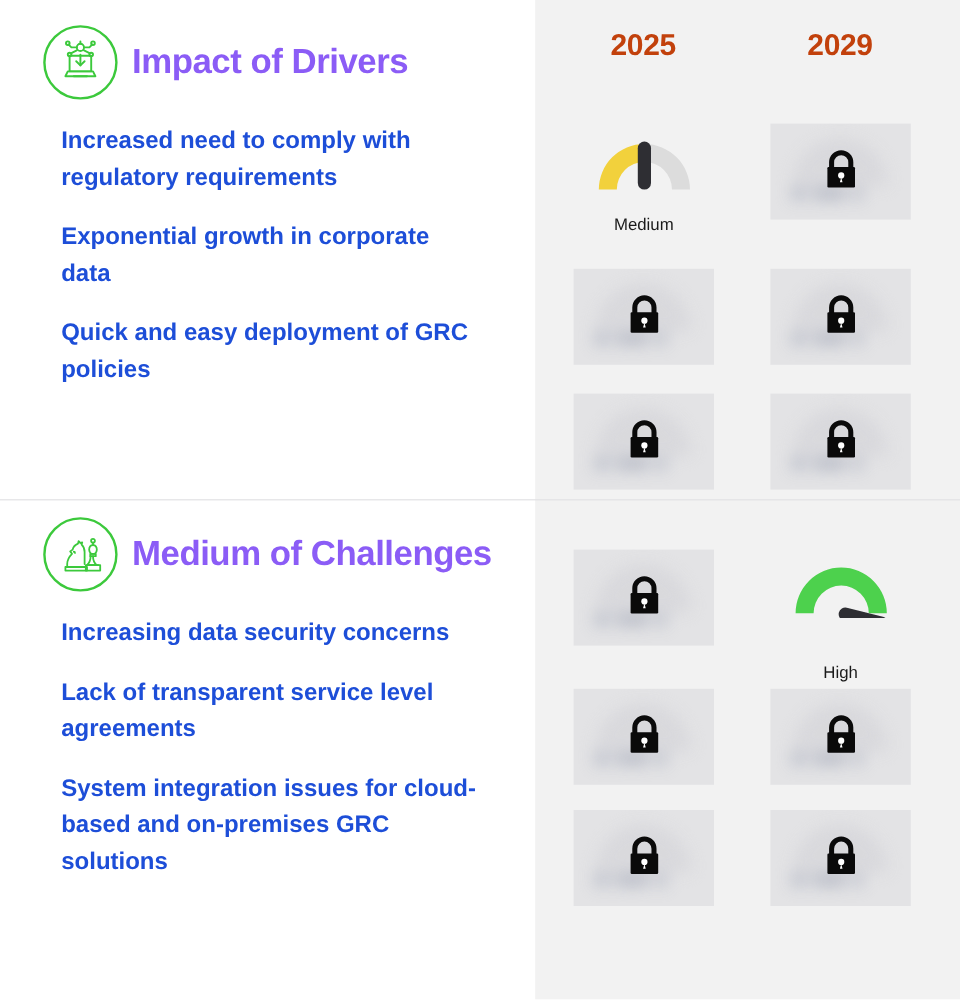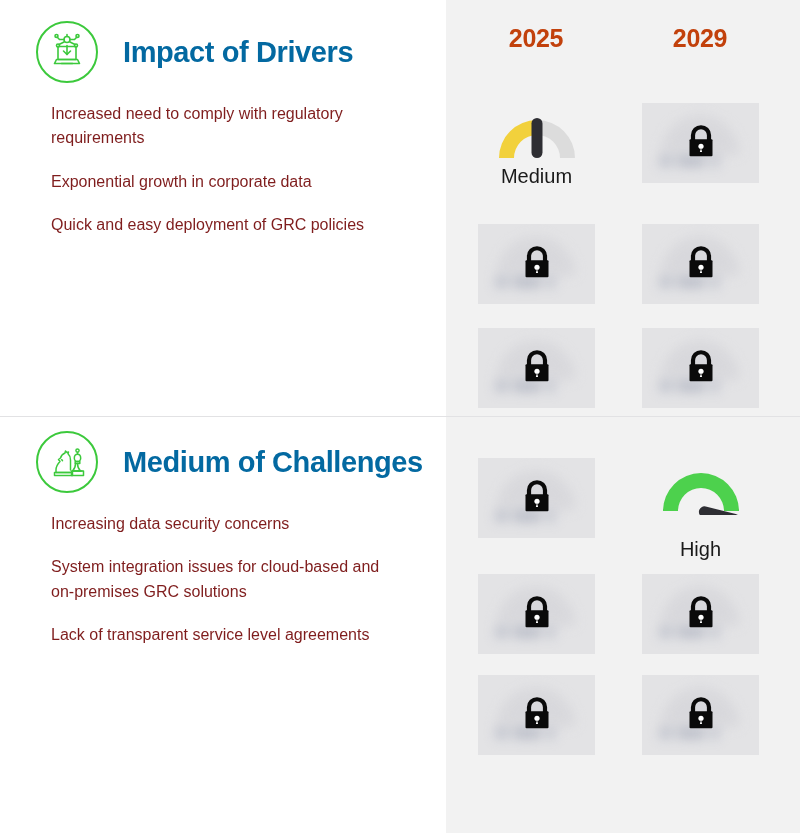--- a/index.html
+++ b/index.html
@@ -75,54 +75,55 @@
     flex: 0 0 62px;
     border-radius: 50%;
     border: 2.5px solid #3cc93c;
     display: flex;
     align-items: center;
     justify-content: center;
   }
   .head-icon svg { display: block; }
 
   .section-title {
-    margin-left: 25px;
+    margin-left: 12px;
     font-size: 29px;
     font-weight: 700;
-    color: #0369a1;
+    color: #8b5cf6;
     letter-spacing: -0.4px;
     white-space: nowrap;
   }
 
   .item-list { padding-left: 51px; padding-right: 18px; margin-top: 16px; }
 
   .item-text {
-    font-size: 16px;
+    font-size: 20px;
     line-height: 1.53;
-    color: #7f1d1d;
+    color: #1d4ed8;
     margin-bottom: 19px;
     max-width: 350px;
+    font-weight: bold;
   }
   .item-text:last-child { margin-bottom: 0; }
 
   
   .gauge-cell {
     position: absolute;
     width: 117px;
     height: 90px;
     display: flex;
     flex-direction: column;
     align-items: center;
     justify-content: flex-start;
   }
   .gauge-wrap { width: 86px; height: 52px; position: relative; }
   .gauge-wrap svg { display: block; }
   .gauge-label {
-    margin-top: 3px;
-    font-size: 20px;
+    margin-top: 17px;
+    font-size: 14px;
     color: #1a1a1a;
     text-align: left;
   }
 
   
   .locked-cell {
     position: absolute;
     width: 117px;
     height: 80px;
     background: #e3e3e5;
@@ -218,22 +219,22 @@
           <path d="M28.2 19.5h4.6v2h-4.6z"></path>
           <path d="M28.5 21.5c0 4-1.5 6-3 7.5h8c-1.5-1.5-3-3.5-3-7.5"></path>
           <path d="M24.5 33.5h12v-4.5h-12z"></path>
           <path d="M26 29h9"></path>
         </svg>
       </div>
       <div class="section-title">Medium of Challenges</div>
     </div>
     <div class="item-list">
       <div class="item-text">Increasing data security concerns</div>
+      <div class="item-text">Lack of transparent service level agreements</div>
       <div class="item-text">System integration issues for cloud-based and on-premises GRC solutions</div>
-      <div class="item-text">Lack of transparent service level agreements</div>
     </div>
   </div>
 
   <div class="gauge-cell" style="left:478px; top:110px;">
     <div class="gauge-wrap">
       <svg width="86" height="52" viewBox="0 0 86 52">
         <path d="M5 48 A38 38 0 0 1 43 10 L43 25 A23 23 0 0 0 20 48 Z" fill="#f2d13c"></path>
         <path d="M43 10 A38 38 0 0 1 81 48 L66 48 A23 23 0 0 0 43 25 Z" fill="#dcdcdc"></path>
         <rect x="37.5" y="8" width="11" height="40" rx="5.5" fill="#2e2e33"></rect>
       </svg>

